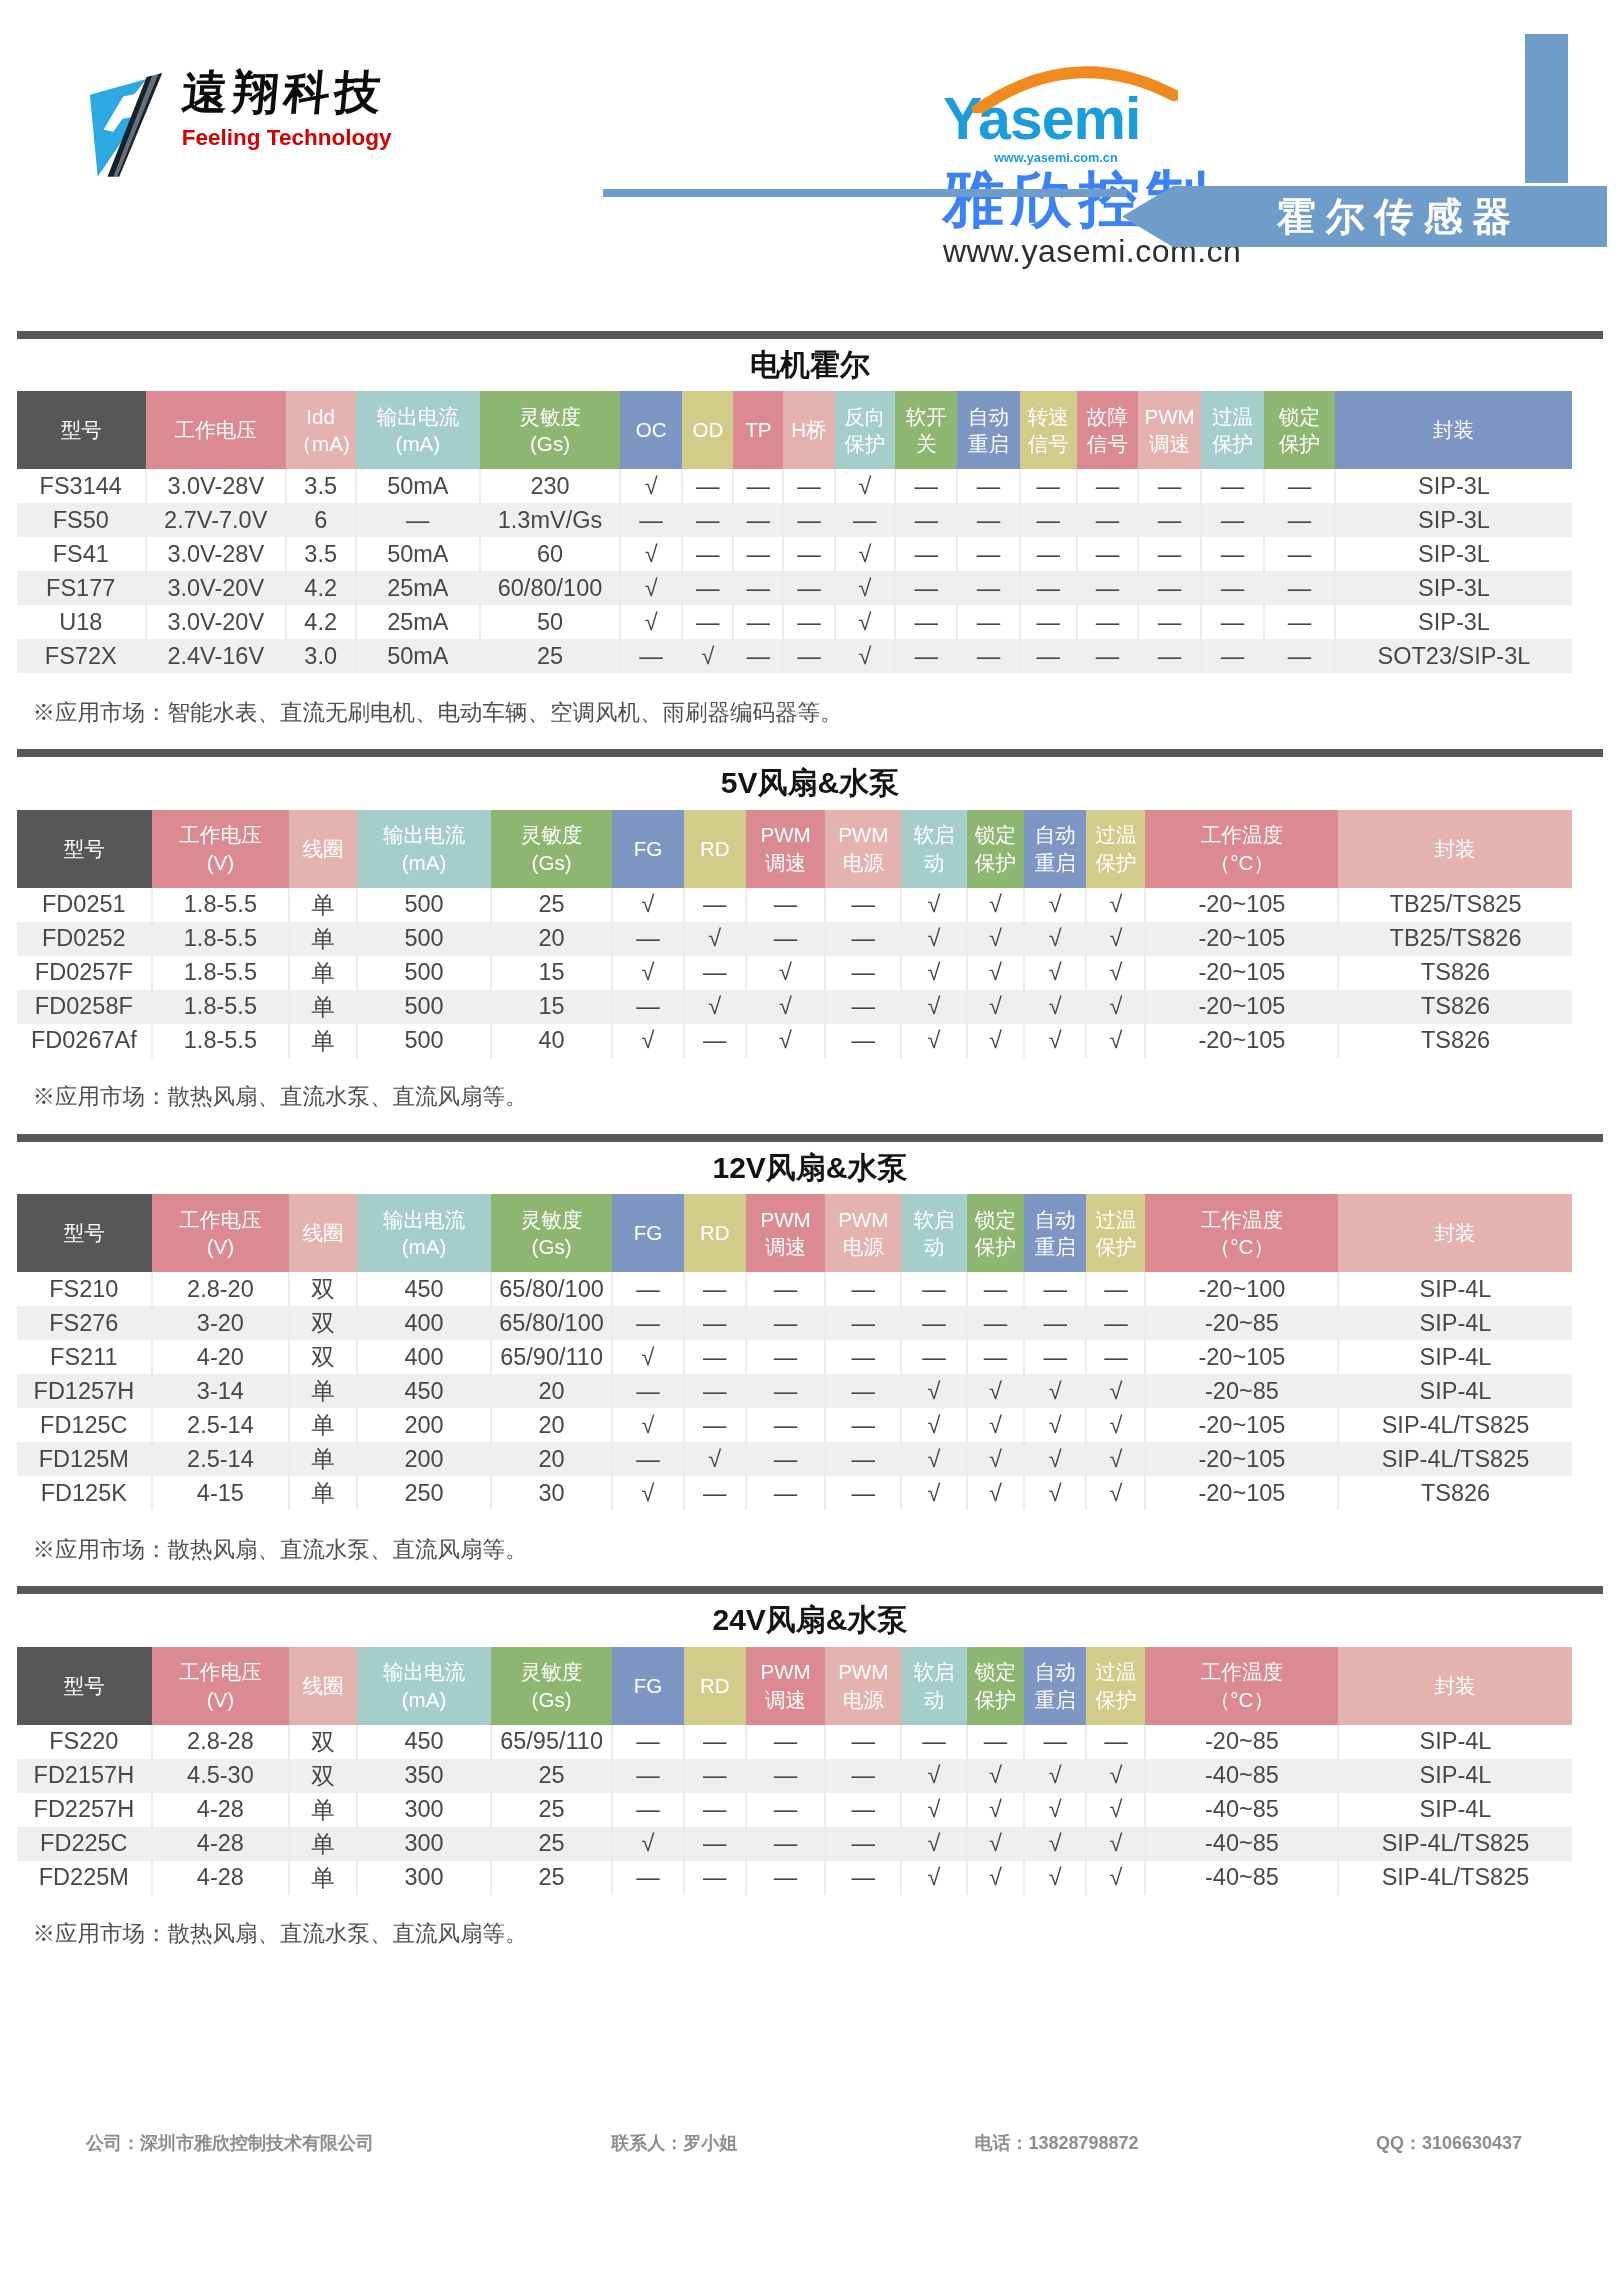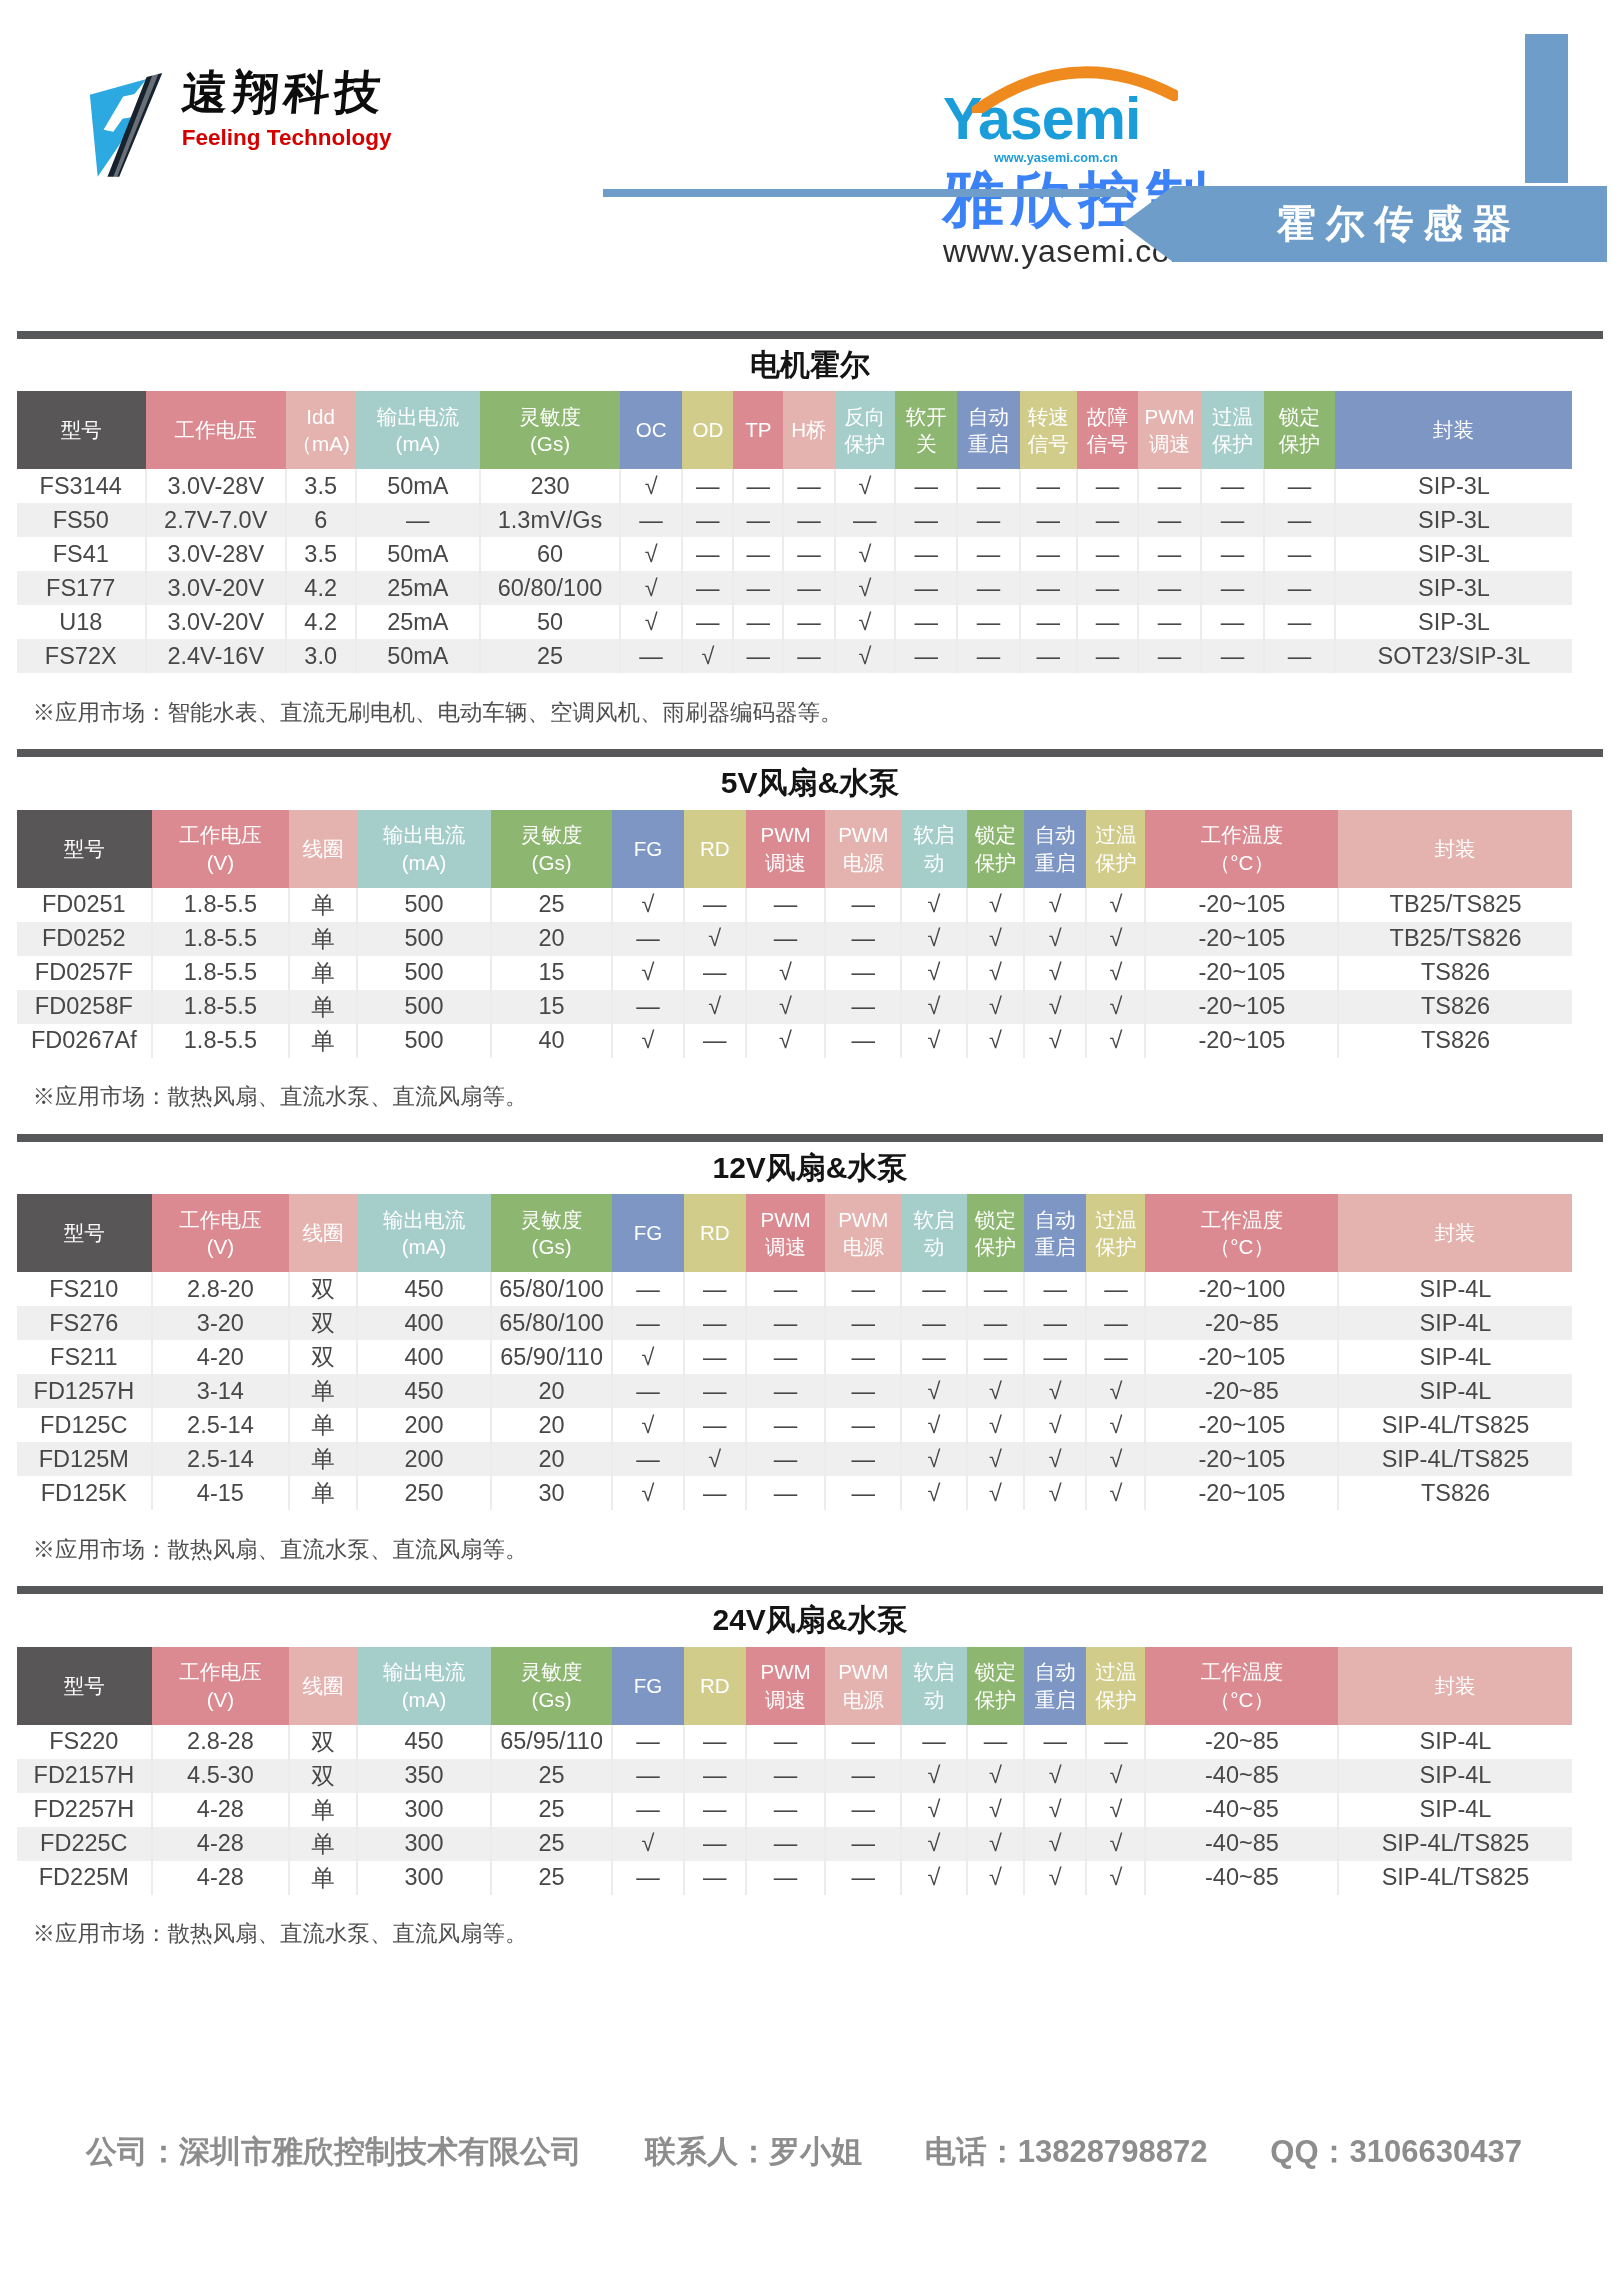--- a/index.html
+++ b/index.html
@@ -20,21 +20,21 @@
   .yarc { position:absolute; left:29px; top:-11.8px; }
   .ylogo-brand { font-size:59px; font-weight:bold; color:#1b9dd9; line-height:1; letter-spacing:-1px; }
   .ylogo-url-sm { font-size:12.7px; color:#1b9dd9; font-weight:bold; padding-left:51px; margin-top:2px; }
   .ylogo-right { padding-top:2px; }
   .ylogo-cn { font-size:61px; font-weight:900; color:#3b82f6; letter-spacing:6.9px; line-height:1.05; white-space:nowrap; }
   .ylogo-url { font-size:32px; color:#2e2e2e; margin-top:2px; letter-spacing:0.5px; }
 
   .vbar { position:absolute; left:1525px; top:34px; width:43px; height:149px; }
   .hline { position:absolute; left:603px; top:189px; width:524px; height:7.8px; }
   .ribbon {
-    position:absolute; left:1122px; top:186px; width:485px; height:76px;
+    position:absolute; left:1122px; top:186px; width:485px; height:61px;
     clip-path:polygon(0 50%, 51px 0, 100% 0, 100% 100%, 51px 100%);
     display:flex; align-items:center; justify-content:center;
     padding-left:69px; box-sizing:border-box;
   }
   .ribbon span { color:#ffffff; font-size:39px; font-weight:bold; letter-spacing:9.8px; white-space:nowrap; }
 
   
   .section { margin:0 16.7px; }
   .bar { height:7.8px; background:#57585a; }
   .title { text-align:center; font-size:30px; font-weight:bold; color:#141414; margin:7.8px 0 9.8px; line-height:35px; }
@@ -55,21 +55,21 @@
   .c-lpink { background:#e5b3af; }
   .c-teal  { background:#a5cecb; }
   .c-green { background:#8db671; }
   .c-blue  { background:#7d96c4; }
   .c-khaki { background:#d2cc8a; }
   .note { font-size:22.5px; color:#4f4f4f; margin:23.5px 0 21.6px; padding-left:15.7px; }
 
   
   .footer {
     margin:182px 98px 0 86px; display:flex; justify-content:space-between;
-    font-size:31px; font-weight:bold; color:#8d8d8d; white-space:nowrap;
+    font-size:18px; font-weight:bold; color:#8d8d8d; white-space:nowrap;
   }
 </style>
 </head>
 <body>
 
 <header>
   <div class="flogo">
     <svg width="90" height="112" viewBox="0 0 92 114">
       <polygon points="6,28 64,12 30,54 56,50 14,112" fill="#2ba9e0"></polygon>
       <polygon points="40,30 58,26 30,66 20,64" fill="#ffffff"></polygon>

